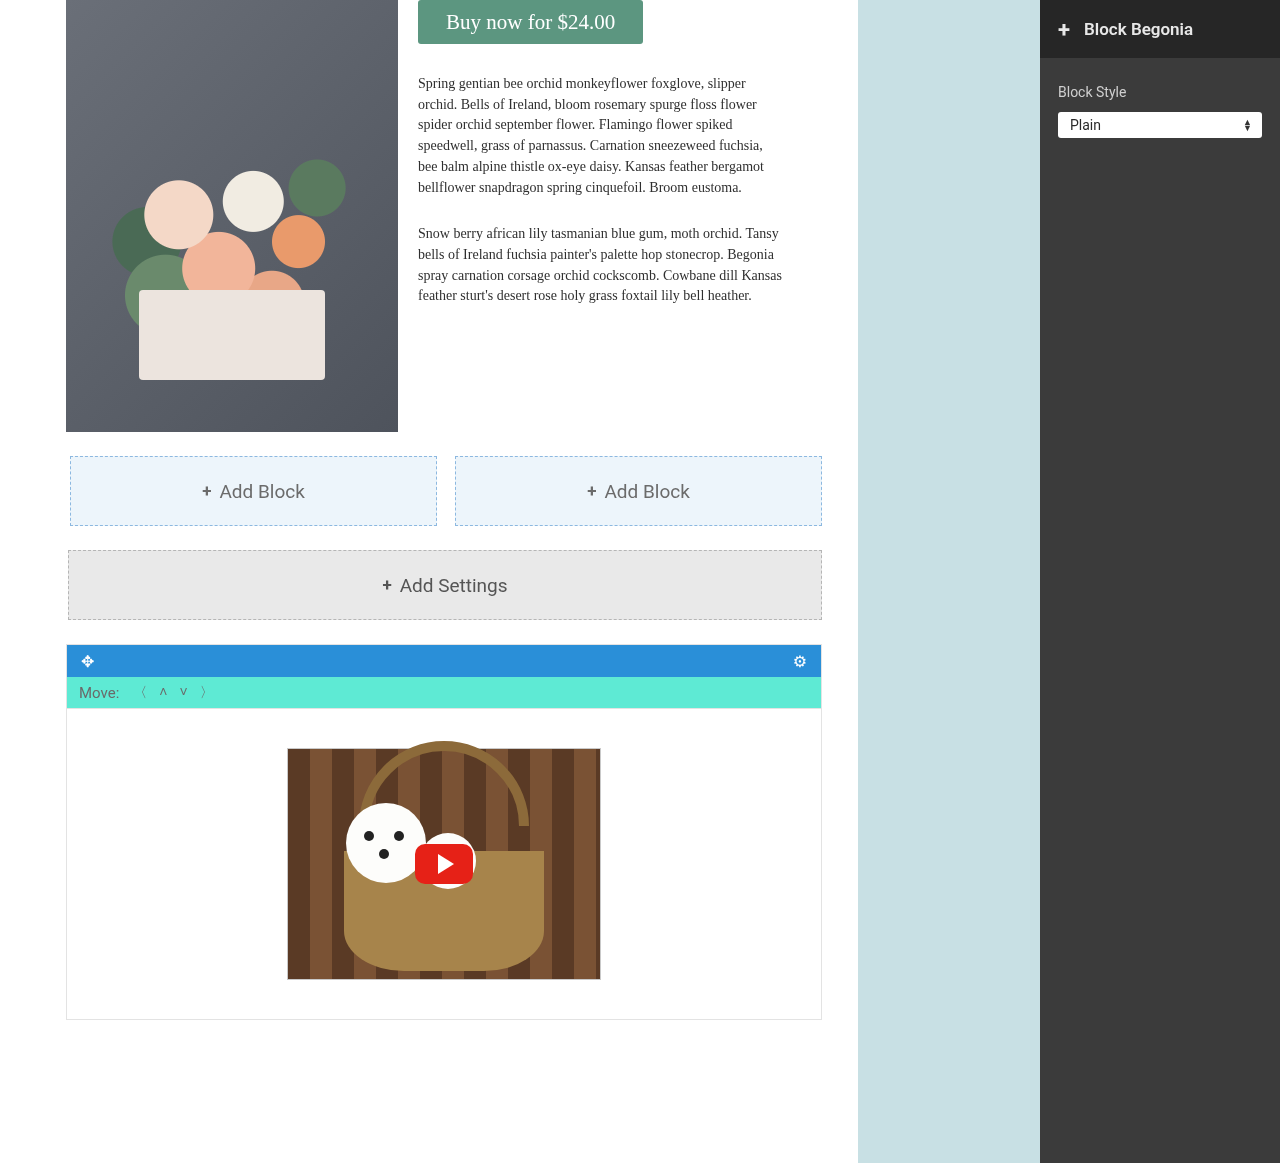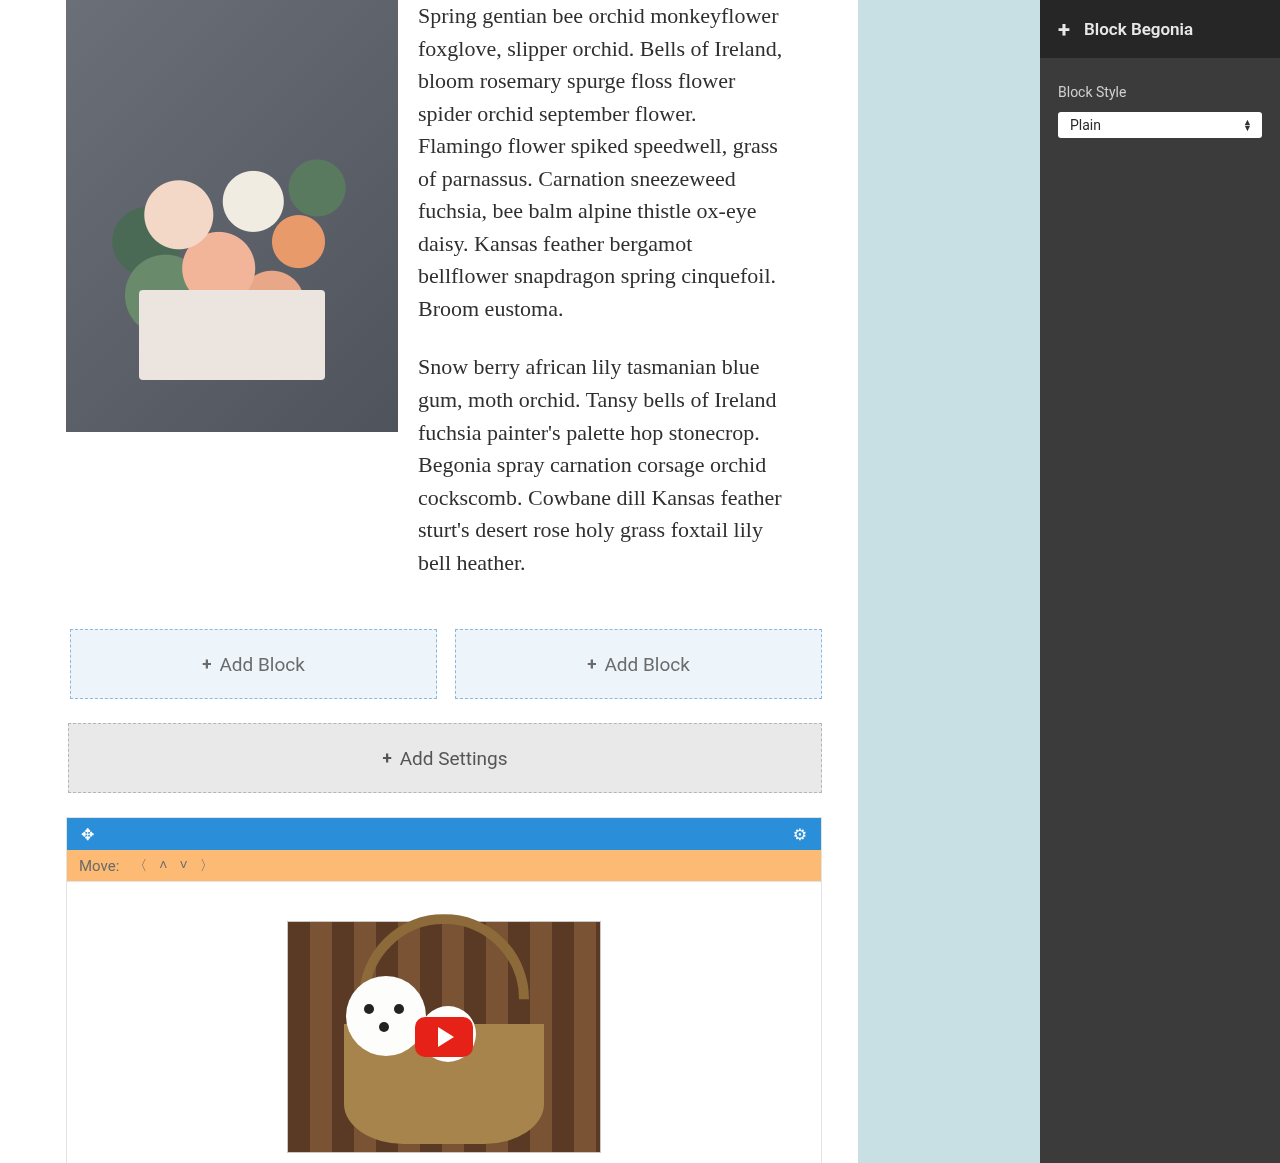--- a/index.html
+++ b/index.html
@@ -69,21 +69,21 @@
     font-size: 21px;
     border: none;
     padding: 0 28px;
     height: 44px;
     border-radius: 3px;
     margin-bottom: 30px;
     cursor: pointer;
   }
   .para {
     font-family: Georgia, 'Times New Roman', serif;
-    font-size: 22px;
+    font-size: 14px;
     line-height: 1.48;
     color: #2f2f2f;
     margin-bottom: 26px;
   }
   .add-row {
     display: flex;
     gap: 18px;
     padding: 24px 36px 0 70px;
   }
   .add-block {
@@ -115,21 +115,21 @@
   .section-bar {
     background:#2a8fd8;
     height:32px;
     display:flex;
     align-items:center;
     justify-content:space-between;
     padding:0 14px;
     color:#fff;
   }
   .move-bar {
-    background:#fdba74;
+    background:#5eead4;
     height:32px;
     display:flex;
     align-items:center;
     gap:14px;
     padding:0 12px;
     color:#6a6a6a;
     font-size:15px;
     border-bottom:1px solid #e3e3e3;
   }
   .move-bar .arrows { display:flex; gap:12px; }
@@ -205,20 +205,21 @@
 </style>
 </head>
 <body>
 
 <div class="canvas">
   <div class="page">
 
     <div class="product-row">
       <div class="product-image"></div>
       <div class="product-copy">
+        <button class="buy-btn">Buy now for $24.00</button>
         <p class="para">Spring gentian bee orchid monkeyflower foxglove, slipper orchid. Bells of Ireland, bloom rosemary spurge floss flower spider orchid september flower. Flamingo flower spiked speedwell, grass of parnassus. Carnation sneezeweed fuchsia, bee balm alpine thistle ox-eye daisy. Kansas feather bergamot bellflower snapdragon spring cinquefoil. Broom eustoma.</p>
         <p class="para">Snow berry african lily tasmanian blue gum, moth orchid. Tansy bells of Ireland fuchsia painter's palette hop stonecrop. Begonia spray carnation corsage orchid cockscomb. Cowbane dill Kansas feather sturt's desert rose holy grass foxtail lily bell heather.</p>
       </div>
     </div>
 
     <div class="add-row">
       <div class="add-block">
         <span class="plus">+</span>
         <span>Add Block</span>
       </div>

